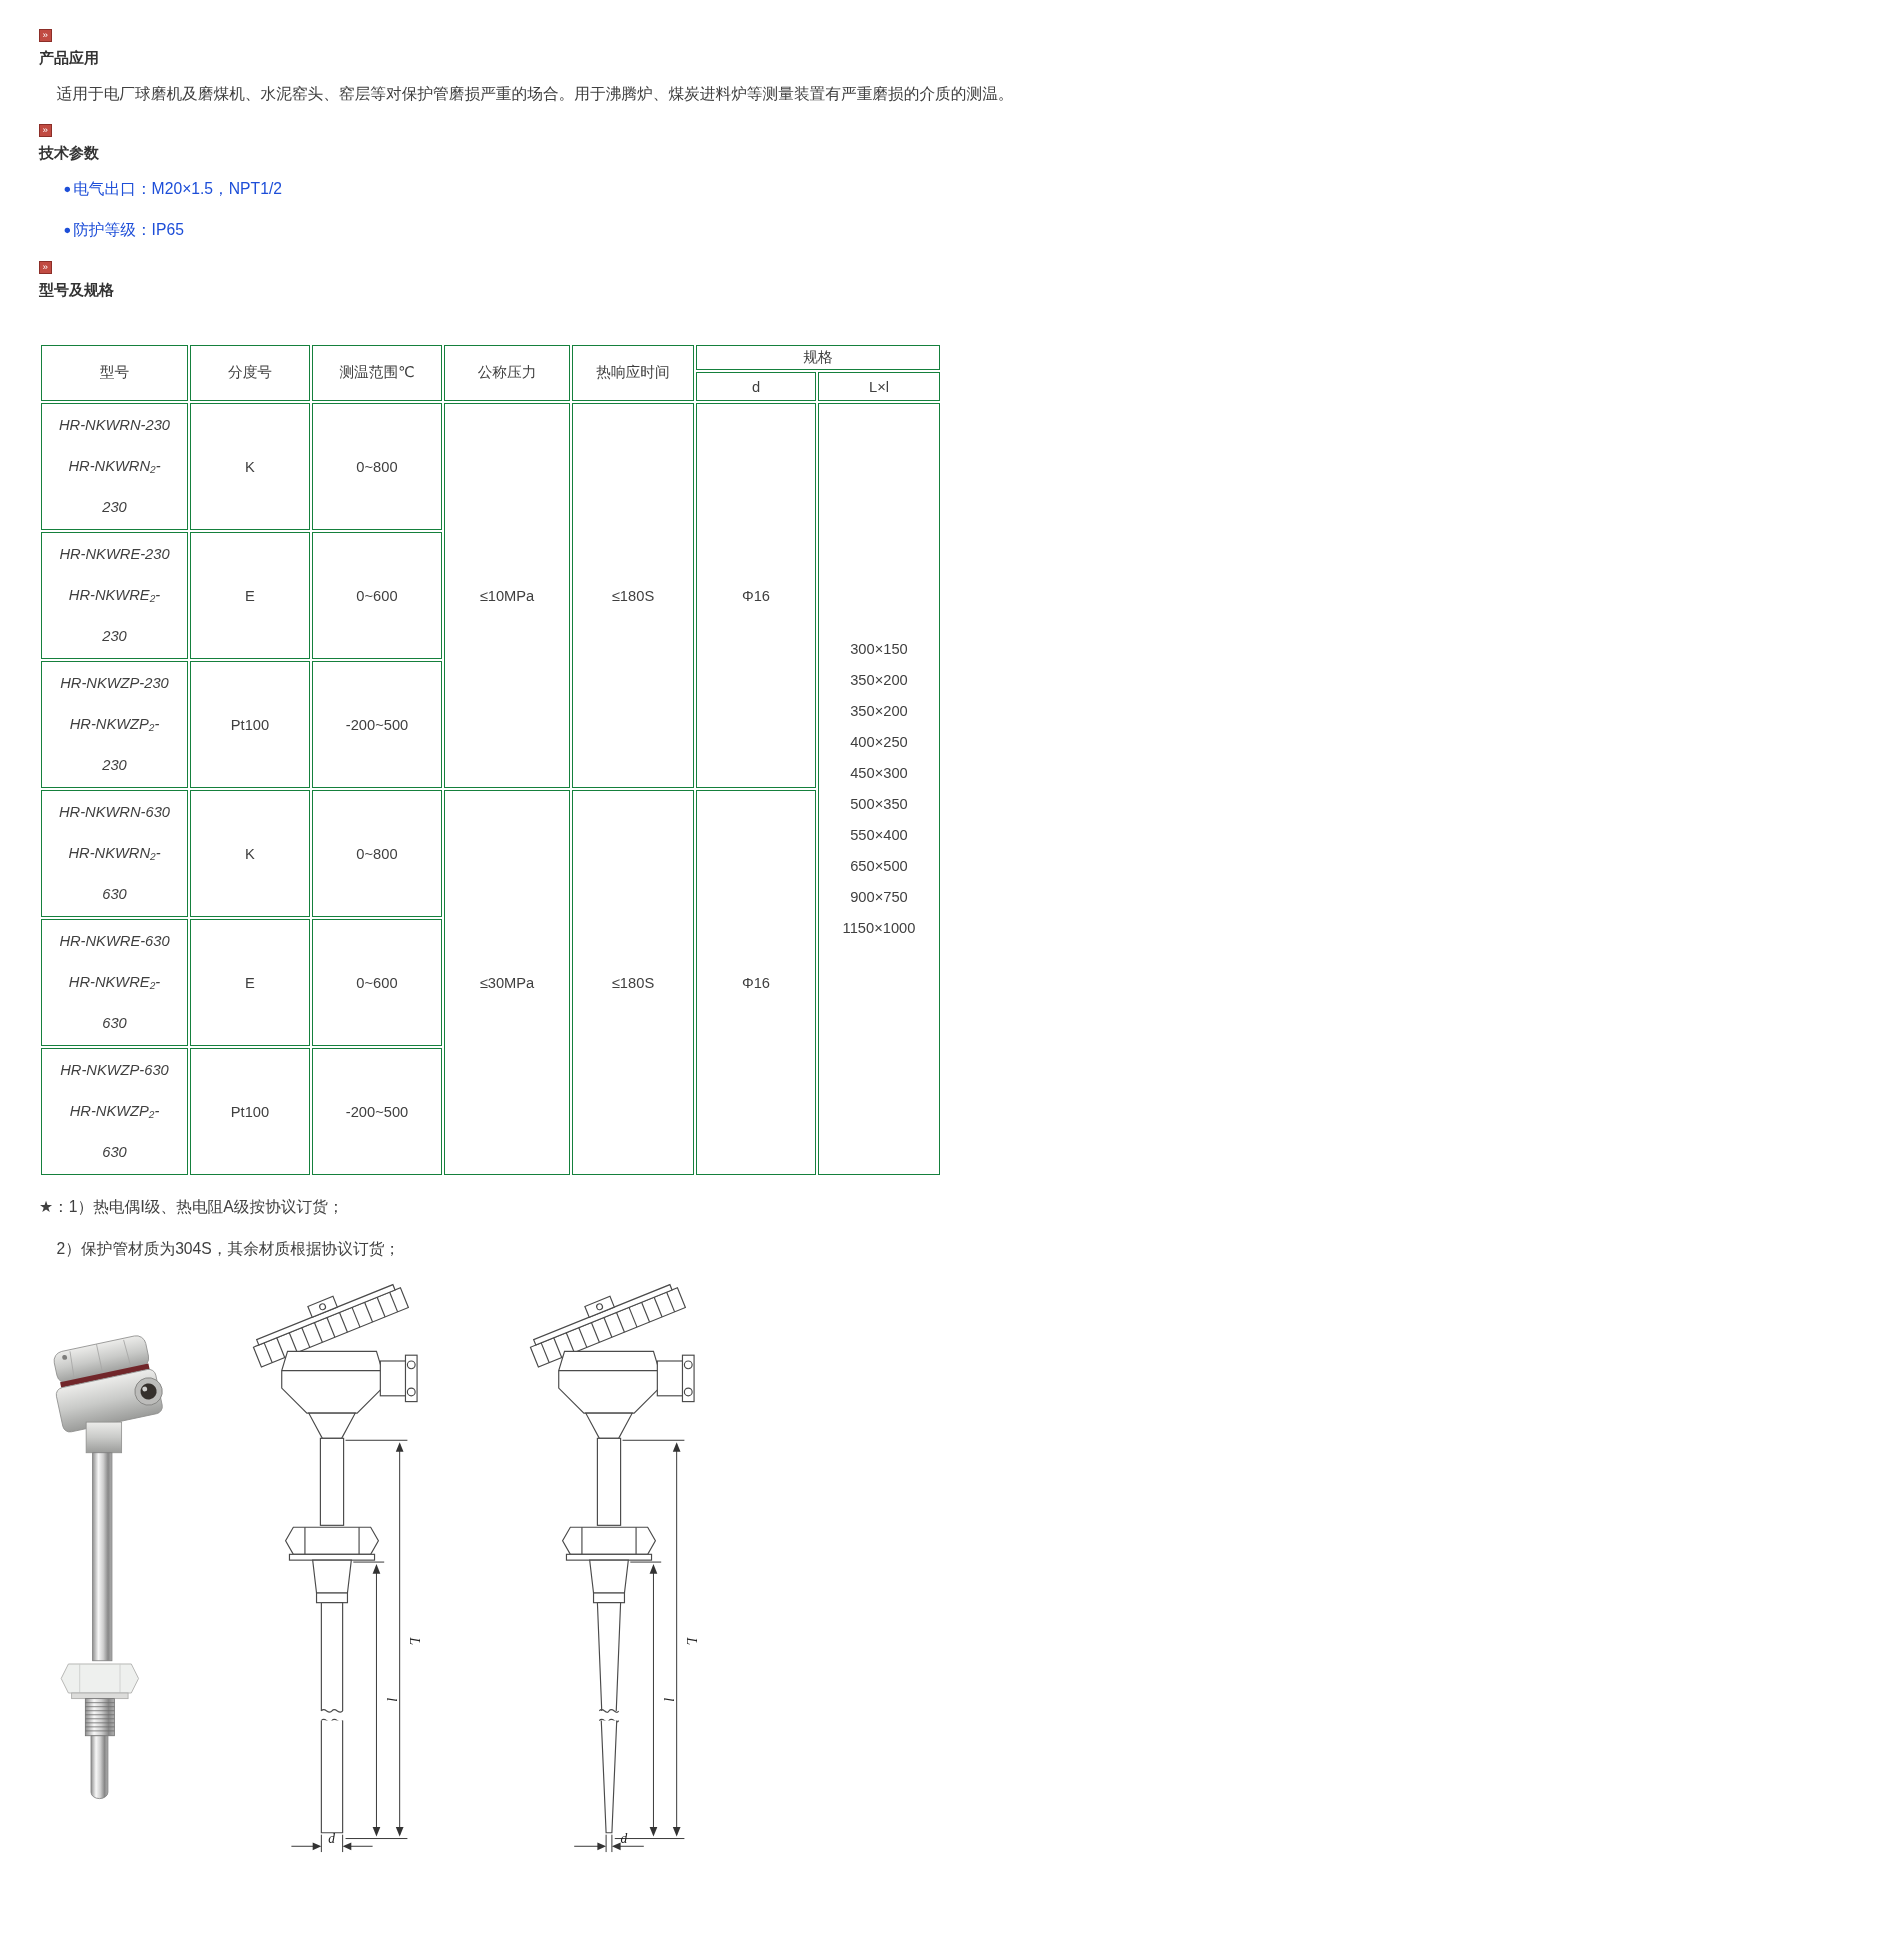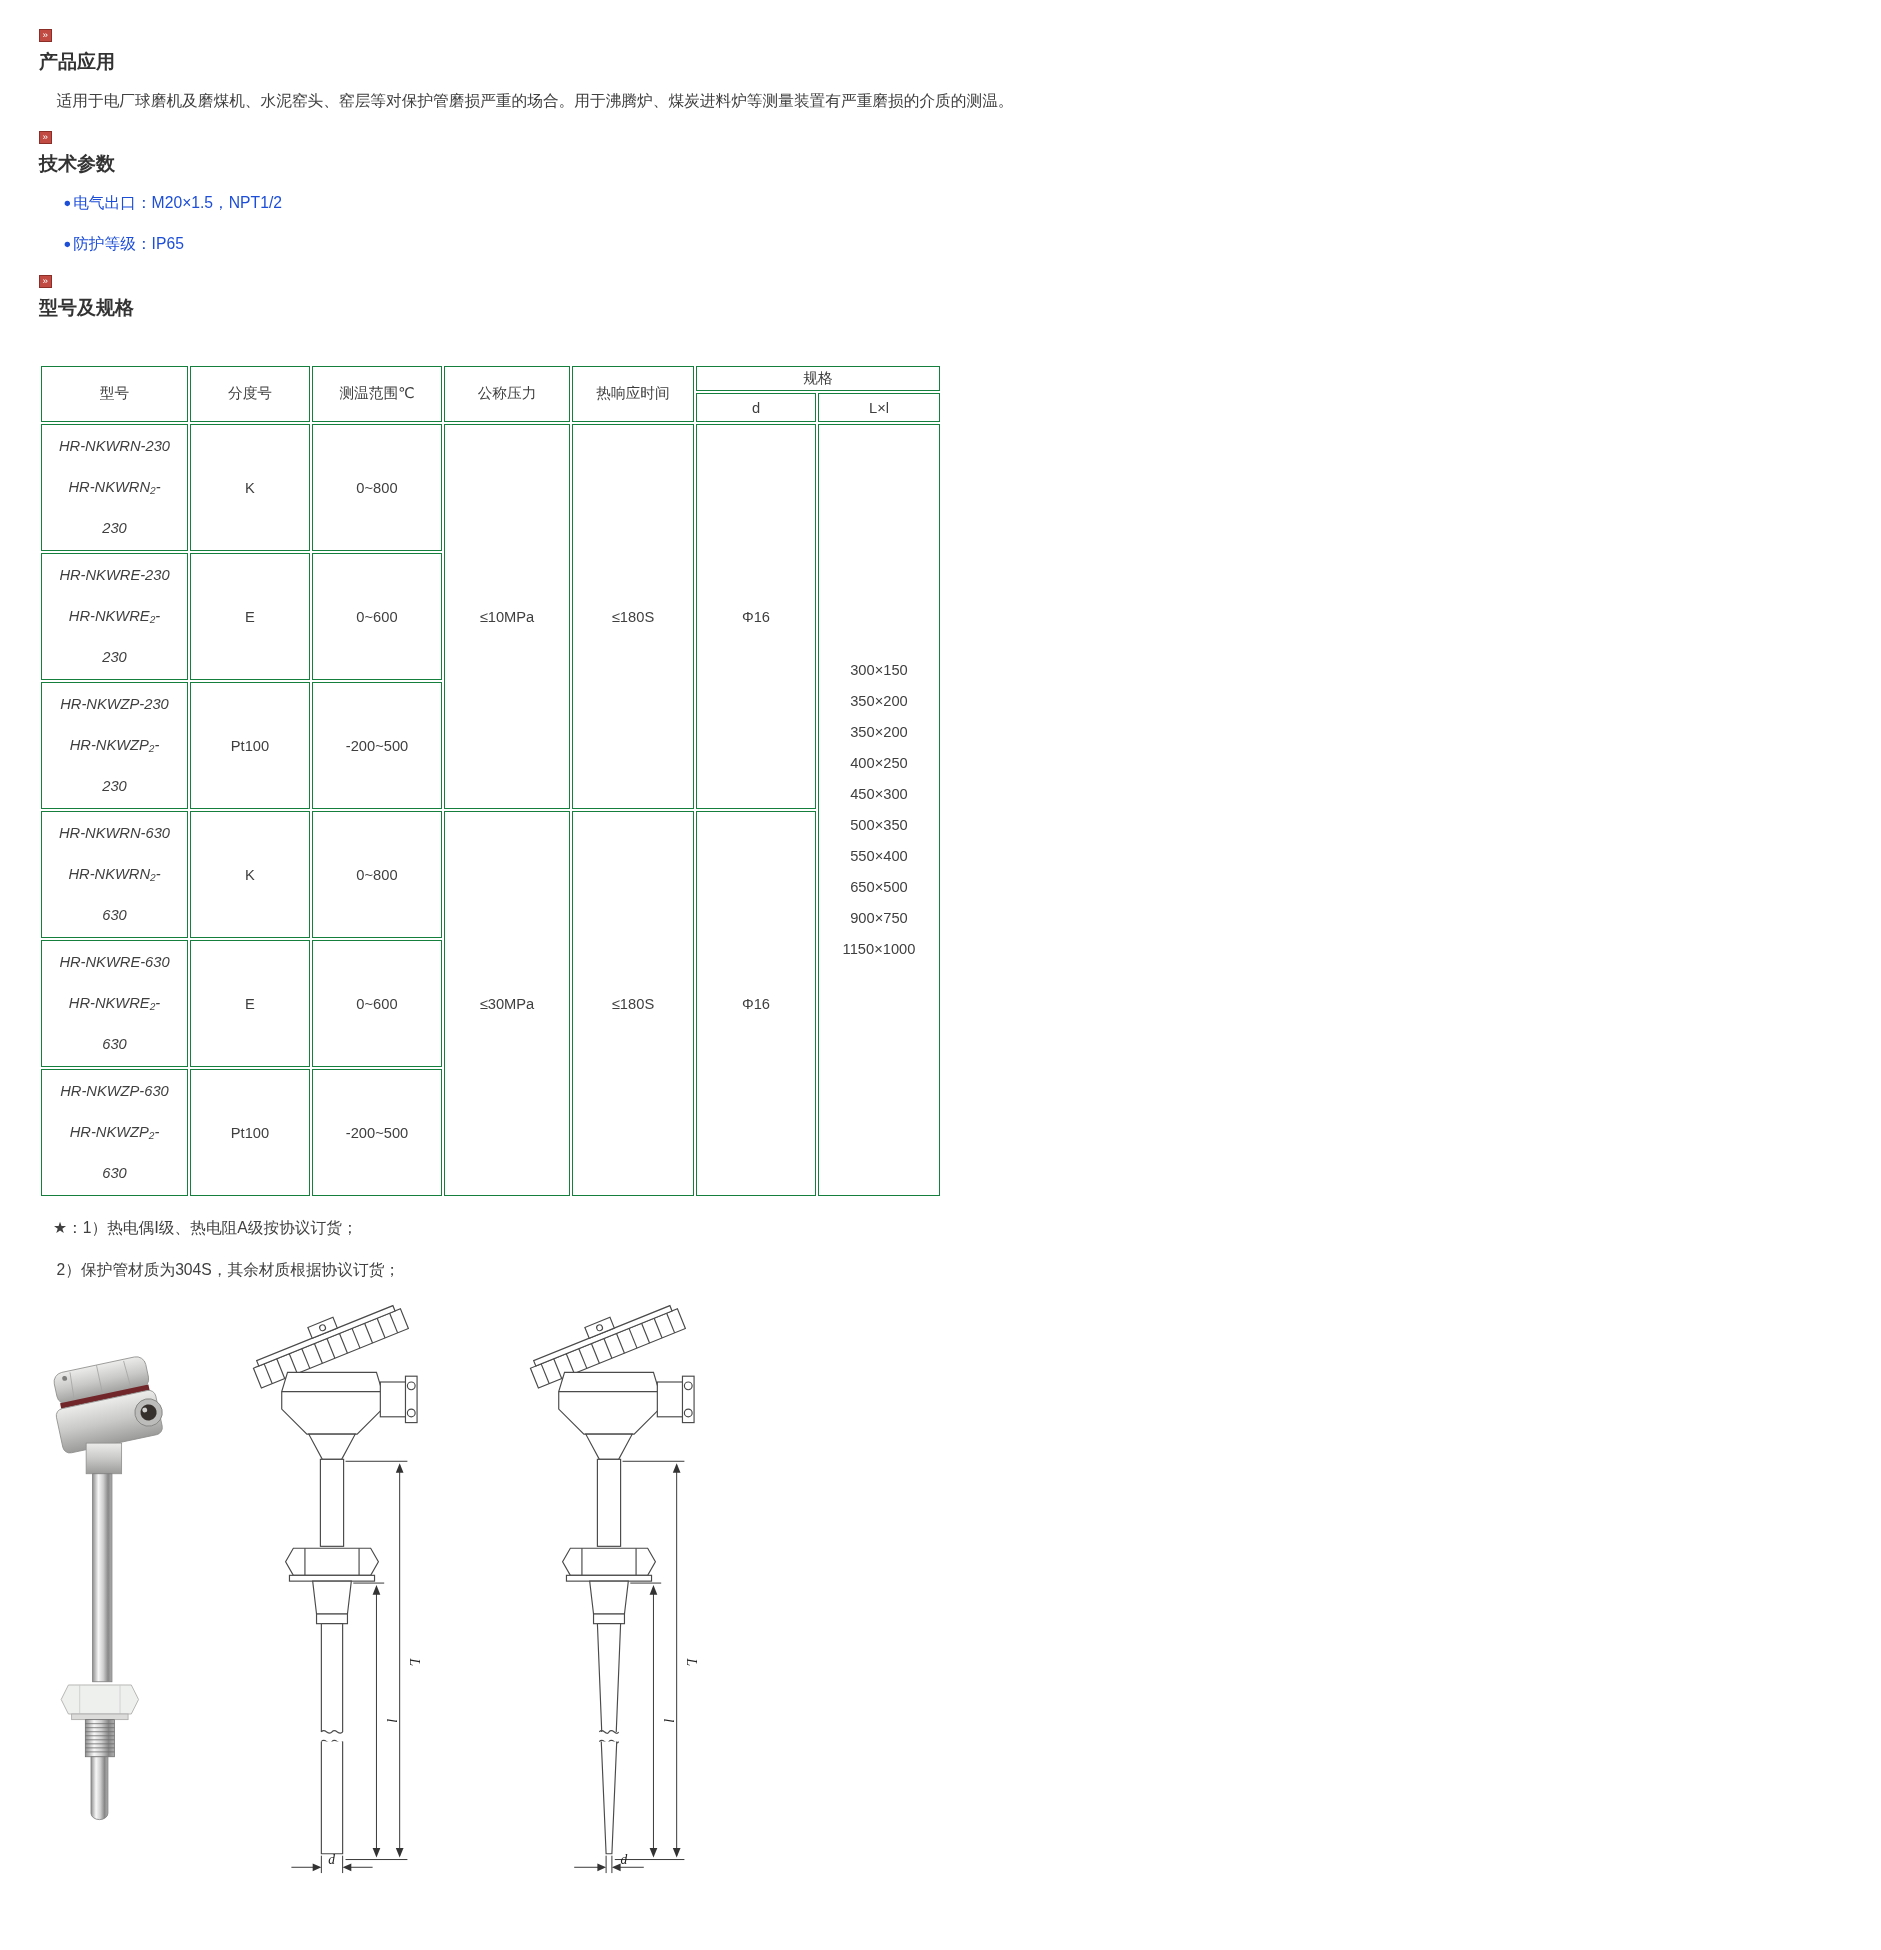--- a/index.html
+++ b/index.html
@@ -10,21 +10,21 @@
     color: #3d3d3d;
   }
   .page { padding: 29px 0 0 39px; }
 
   .marker {
     width: 12.7px; height: 12.7px;
     background: #c14b42; border: 1px solid #8c2e28;
     color: #ffffff; font-size: 9.8px; line-height: 10.8px; text-align: center;
     margin-bottom: 6.9px;
   }
-  h2.sec-title { font-size: 19px; font-weight: bold; color: #333333; margin-bottom: 15.7px; }
+  h2.sec-title { font-size: 15px; font-weight: bold; color: #333333; margin-bottom: 15.7px; }
 
   .intro { font-size: 15.7px; line-height: 21.6px; margin: 3.9px 0 19.6px 17.6px; color: #404040; }
 
   ul.params { list-style: none; margin: 2px 0 15.7px 24.5px; }
   ul.params li { font-size: 15.7px; line-height: 19.6px; margin-bottom: 20.6px; color: #1d4ed8; }
   ul.params .bullet { margin-right: 2px; font-size: 12.7px; vertical-align: 1px; }
 
   table.spec-table {
     border-collapse: separate; border-spacing: 2px;
     margin: 43px 0 0 0;
@@ -44,21 +44,21 @@
   th.col-d      { width: 120px; }
   th.col-lxl    { width: 122px; }
   tr.hdr1 th { height: 25.5px; }
   tr.hdr2 th { height: 29px; }
   tbody td { height: 125px; }
   td.model-cell { text-align: left; font-size: 15.7px; padding-left: 2.9px; }
   td.model-cell div { line-height: 41px; white-space: nowrap; font-style: italic; }
   td.lxl-cell div { line-height: 31px; font-size: 14.7px; }
 
   .notes { margin-top: 19.6px; font-size: 15.7px; color: #404040; }
-  .notes .n1 { margin-bottom: 21.6px; margin-left: 14px; }
+  .notes .n1 { margin-bottom: 21.6px; }
   .notes .n2 { margin-left: 17.6px; }
 
   .figures { display: flex; align-items: flex-start; gap: 47px; margin: 13.7px 0 0 2px; }
   .figures svg { display: block; }
   g.ln { stroke: #4a4a4a; stroke-width: 1.2; fill: none; }
   g.dim { stroke: #333333; stroke-width: 1; fill: none; }
   g.dim polygon { fill: #333333; stroke: none; }
   .dim-label { font-family: "Liberation Serif", "DejaVu Serif", serif; font-style: italic;
                font-size: 14px; fill: #222222; stroke: none; }
 </style>

